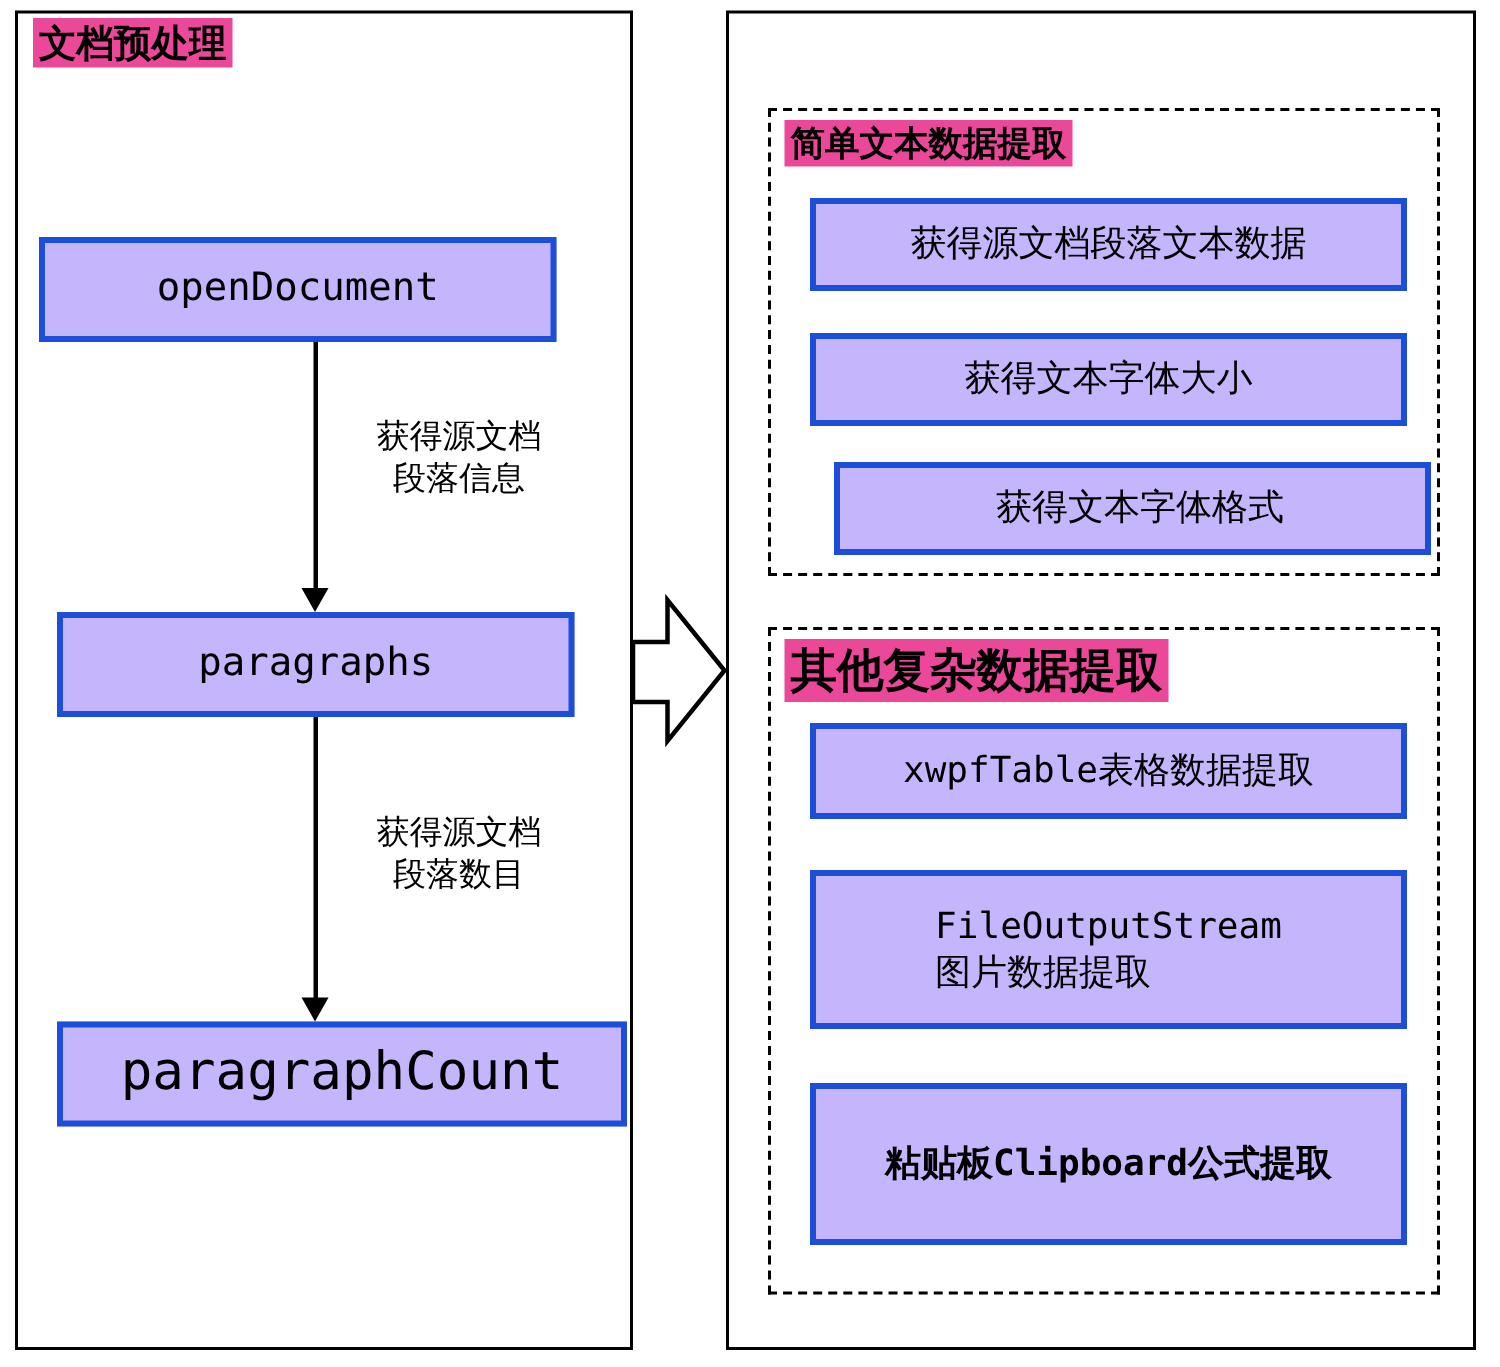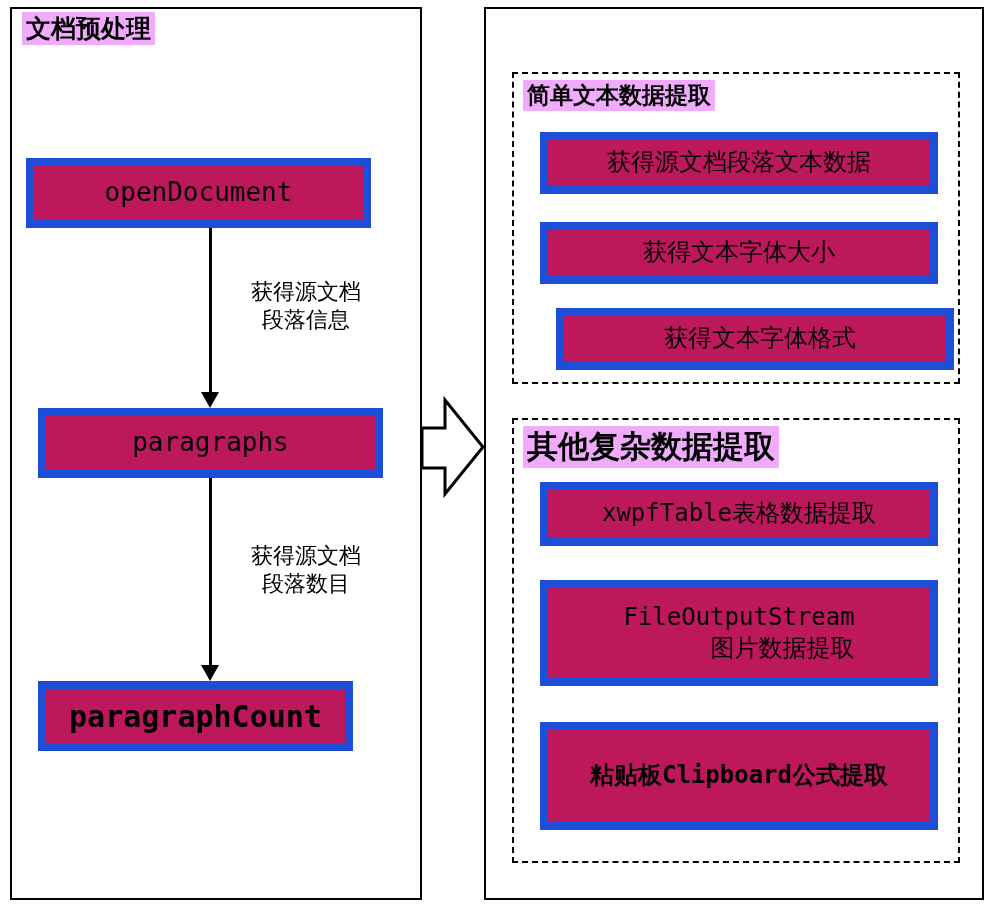--- a/index.html
+++ b/index.html
@@ -20,36 +20,36 @@
     border: 2px solid #000;
     box-sizing: border-box;
   }
   .box-mid {
     position: absolute;
     border: 2px dashed #000;
     box-sizing: border-box;
   }
   .box-inner {
     position: absolute;
-    border: 8px solid #1d4ed8;
+    border: 4px solid #1d4ed8;
     box-sizing: border-box;
     display: flex;
     align-items: center;
     justify-content: center;
-    text-align: right;
+    text-align: left;
     font-size: 24px;
     line-height: 1.3;
     padding: 6px;
-    background: #be185d;
+    background: #c4b5fd;
   }
   .title {
     position: absolute;
     font-size: 25px;
     font-weight: bold;
-    background: #f0abfc;
+    background: #ec4899;
     padding: 0 4px;
     white-space: nowrap;
     font-family: Liberation Serif, serif;
   }
   .label {
     position: absolute;
     font-size: 22px;
     text-align: center;
     line-height: 1.25;
     white-space: nowrap;
@@ -86,21 +86,21 @@
 
   <div class="box-inner" style="left:38px; top:408px; width:345px; height:70px; font-family: monospace; font-size:26px;">paragraphs</div>
 
   <div class="arrow-line" style="left:209px; top:478px; width:3px; height:188px;"></div>
   <div class="arrow-head-down" style="left:201px; top:665px;"></div>
   <div class="label" style="left:224px; top:542px;">
     <span>获得源文档</span><br>
     <span>段落数目</span>
   </div>
 
-  <div class="box-inner" style="left:38px; top:681px; width:315px; height:70px; font-family: monospace; font-size:30px;font-weight:bold;">paragraphCount</div>
+  <div class="box-inner" style="left:38px; top:681px; width:380px; height:70px; font-family: monospace; font-size:35px;">paragraphCount</div>
 
   <svg style="position:absolute; left:420px; top:390px; width:65px; height:115px;" viewBox="0 0 65 115">
     <path d="M 2 38 L 25 38 L 25 10 L 63 57 L 25 104 L 25 78 L 2 78 Z" fill="#ffffff" stroke="#000" stroke-width="3"></path>
   </svg>
 
   <div class="box-outer" style="left:484px; top:7px; width:500px; height:893px;"></div>
 
   <div class="box-mid" style="left:512px; top:72px; width:448px; height:312px;"></div>
   <div class="title" style="left:523px; top:80px; font-size:23px;">简单文本数据提取</div>
 

